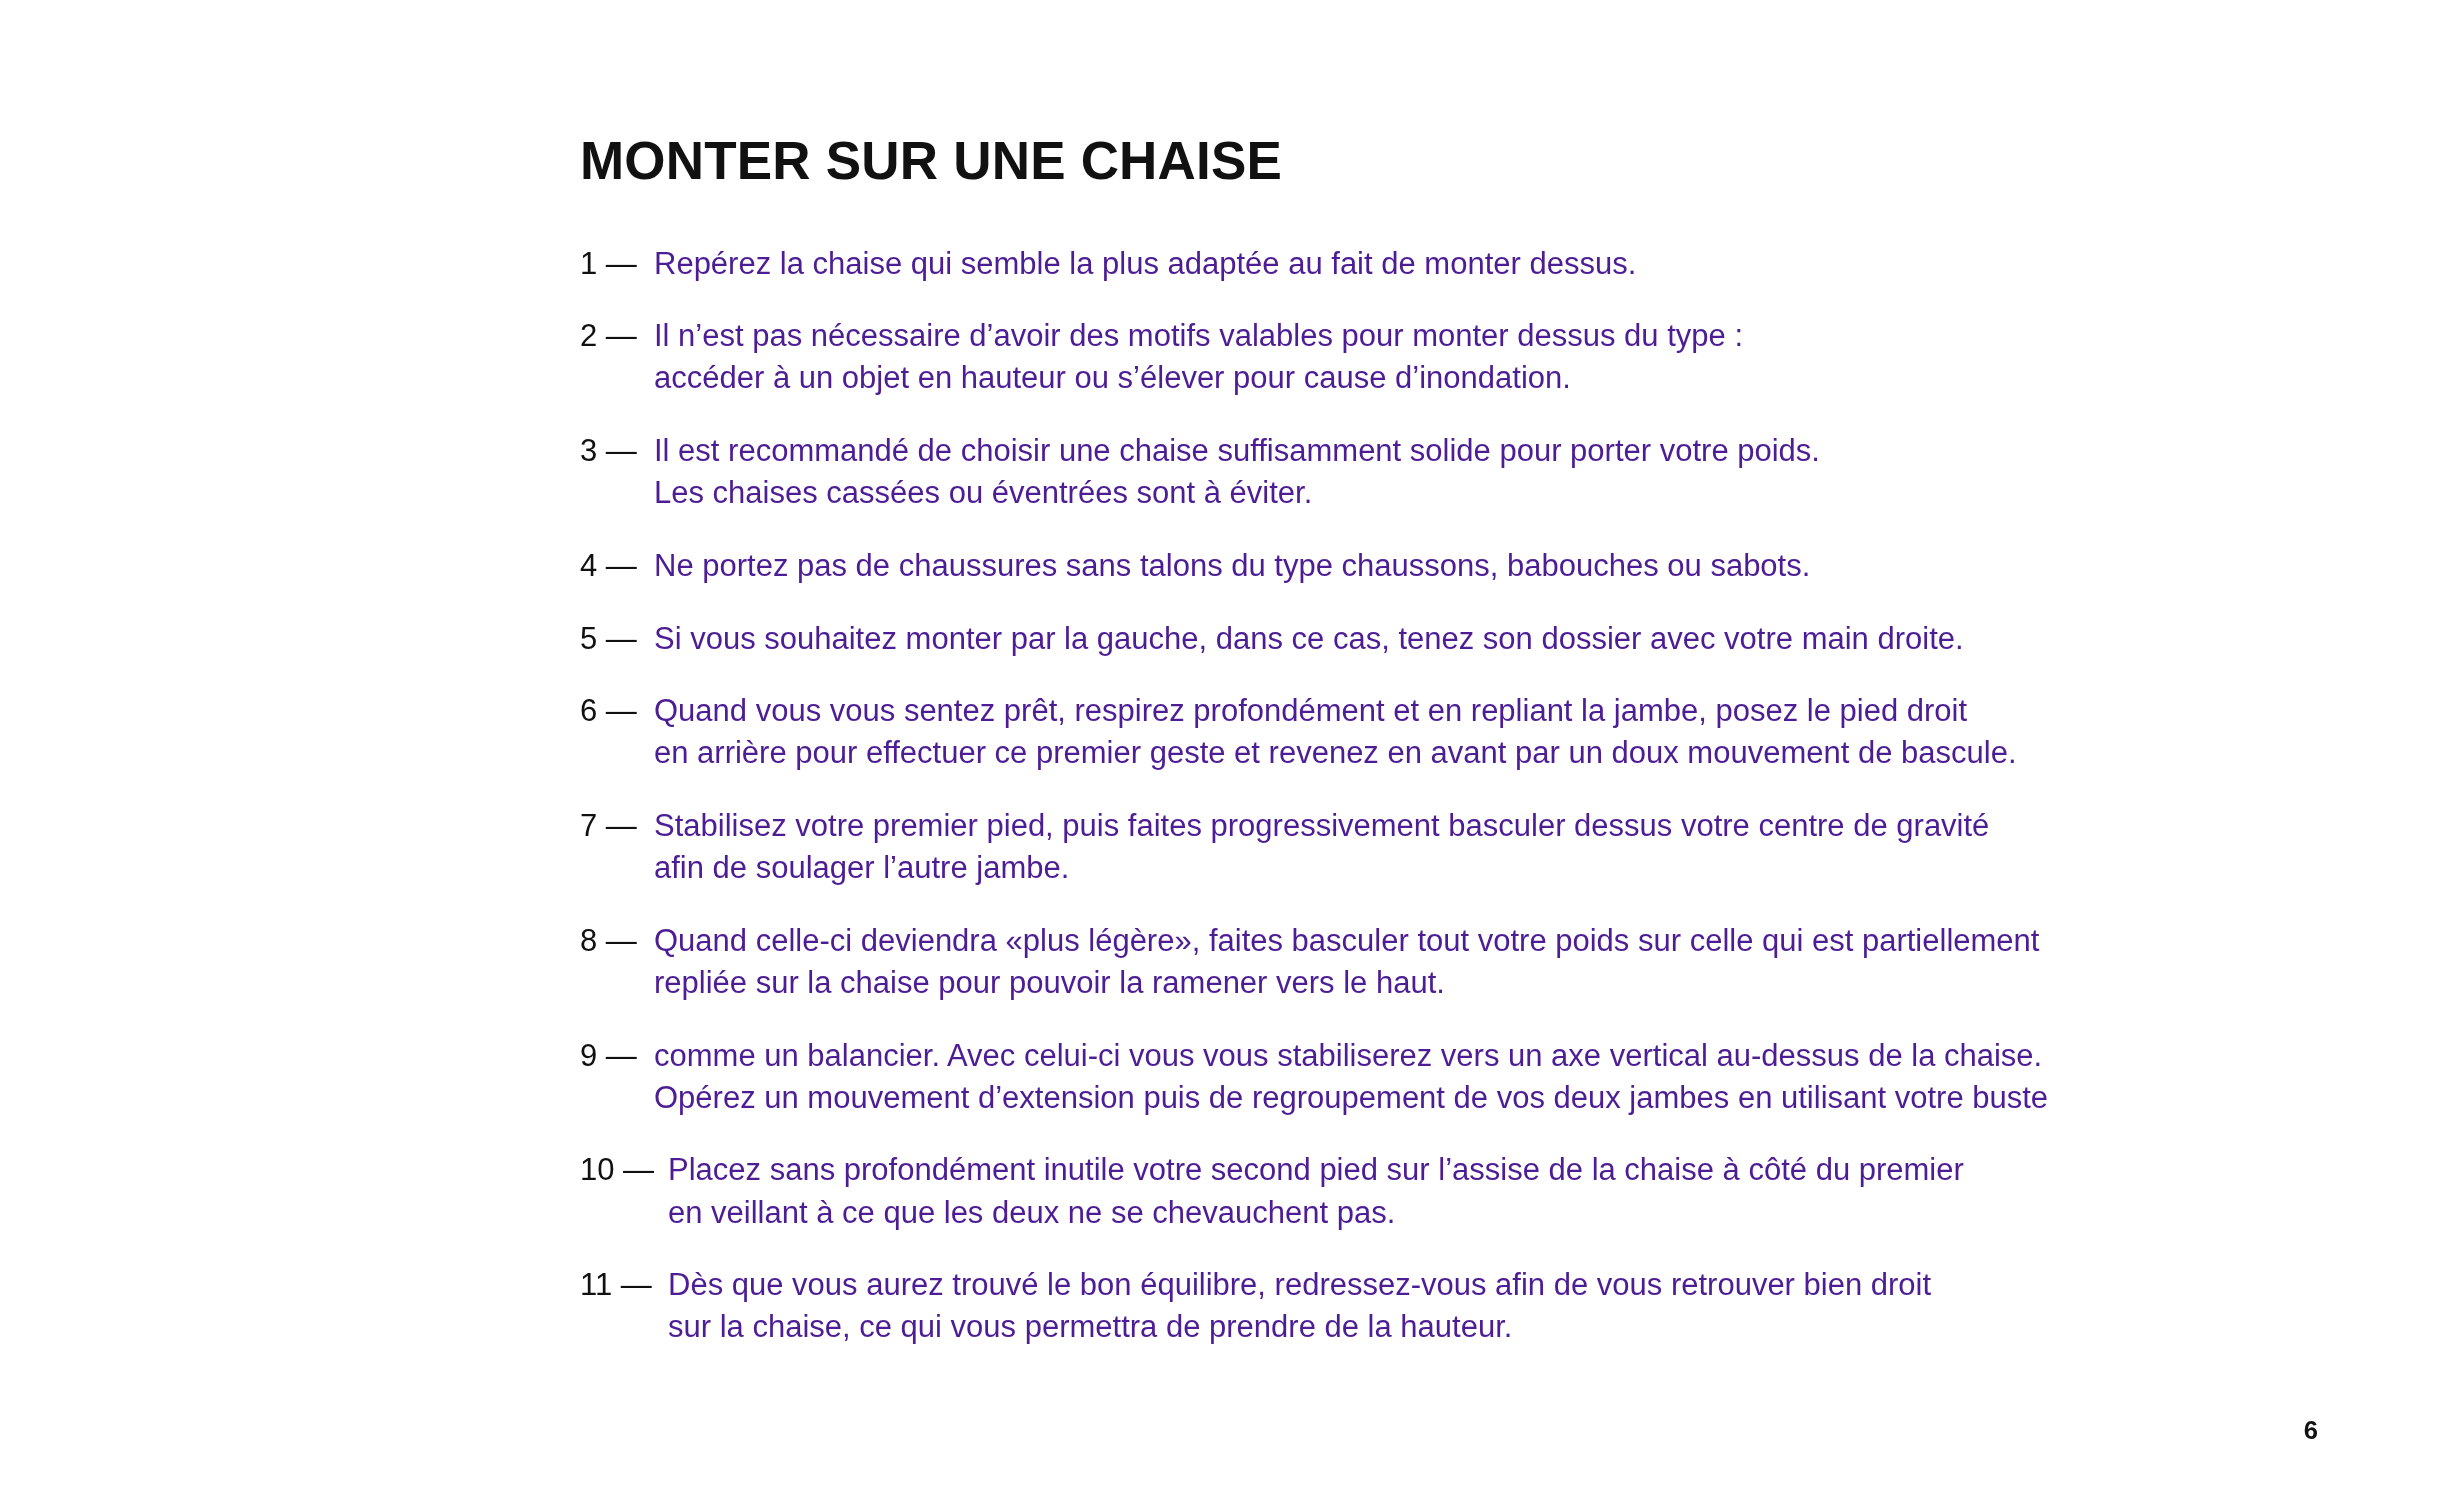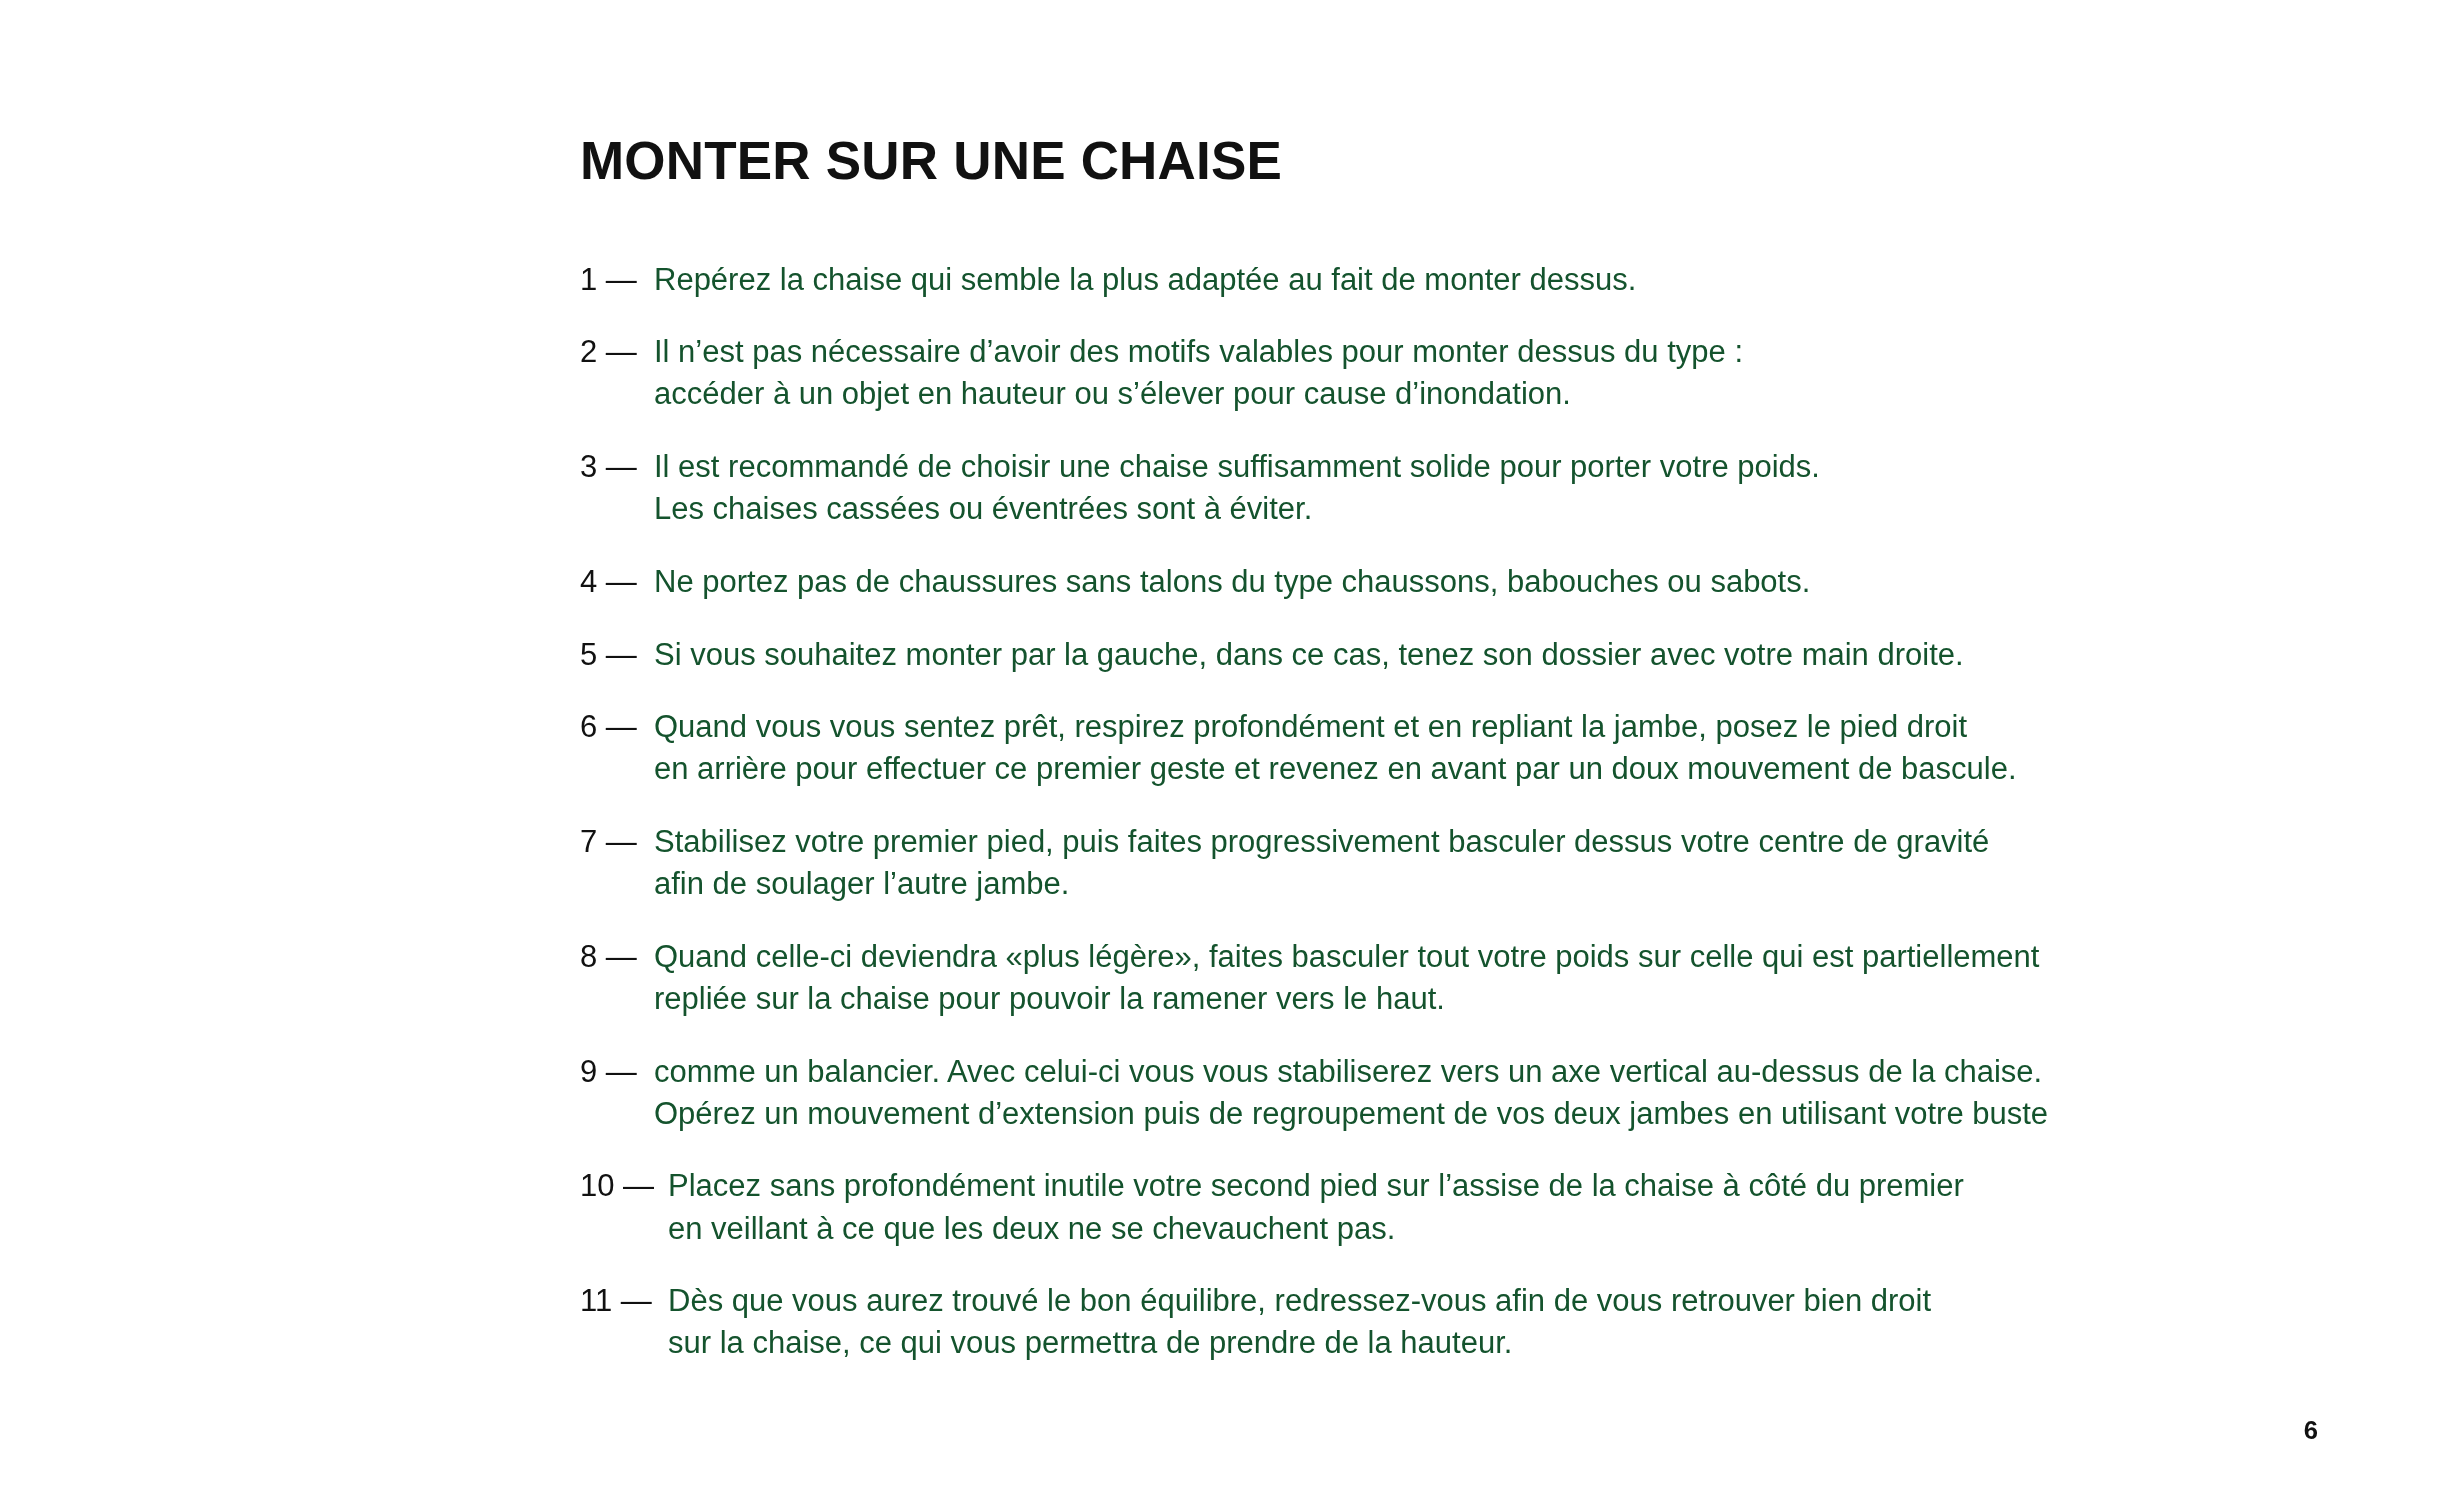--- a/index.html
+++ b/index.html
@@ -27,21 +27,21 @@
     position: absolute;
     left: 580px;
     top: 133px;
     width: 1685px;
   }
   .doc-title {
     font-size: 53px;
     font-weight: bold;
     letter-spacing: 0.2px;
     color: #111111;
-    margin: 0 0 70px 0;
+    margin: 0 0 54px 0;
     line-height: 1.05;
   }
   .steps {
     display: block;
   }
   .step {
     display: flex;
     flex-direction: row;
     align-items: flex-start;
     margin-bottom: 30.5px;
@@ -54,21 +54,21 @@
     color: #111111;
     white-space: nowrap;
   }
   .step-num.wide {
     width: 88px;
   }
   .step-text {
     flex: 1 1 auto;
     font-size: 31px;
     line-height: 1.36;
-    color: #14532d;
+    color: #4c1d95;
   }
   .step-line {
     display: block;
     white-space: nowrap;
   }
   .page-number {
     position: absolute;
     right: 120px;
     bottom: 64px;
     font-size: 25.6px;

